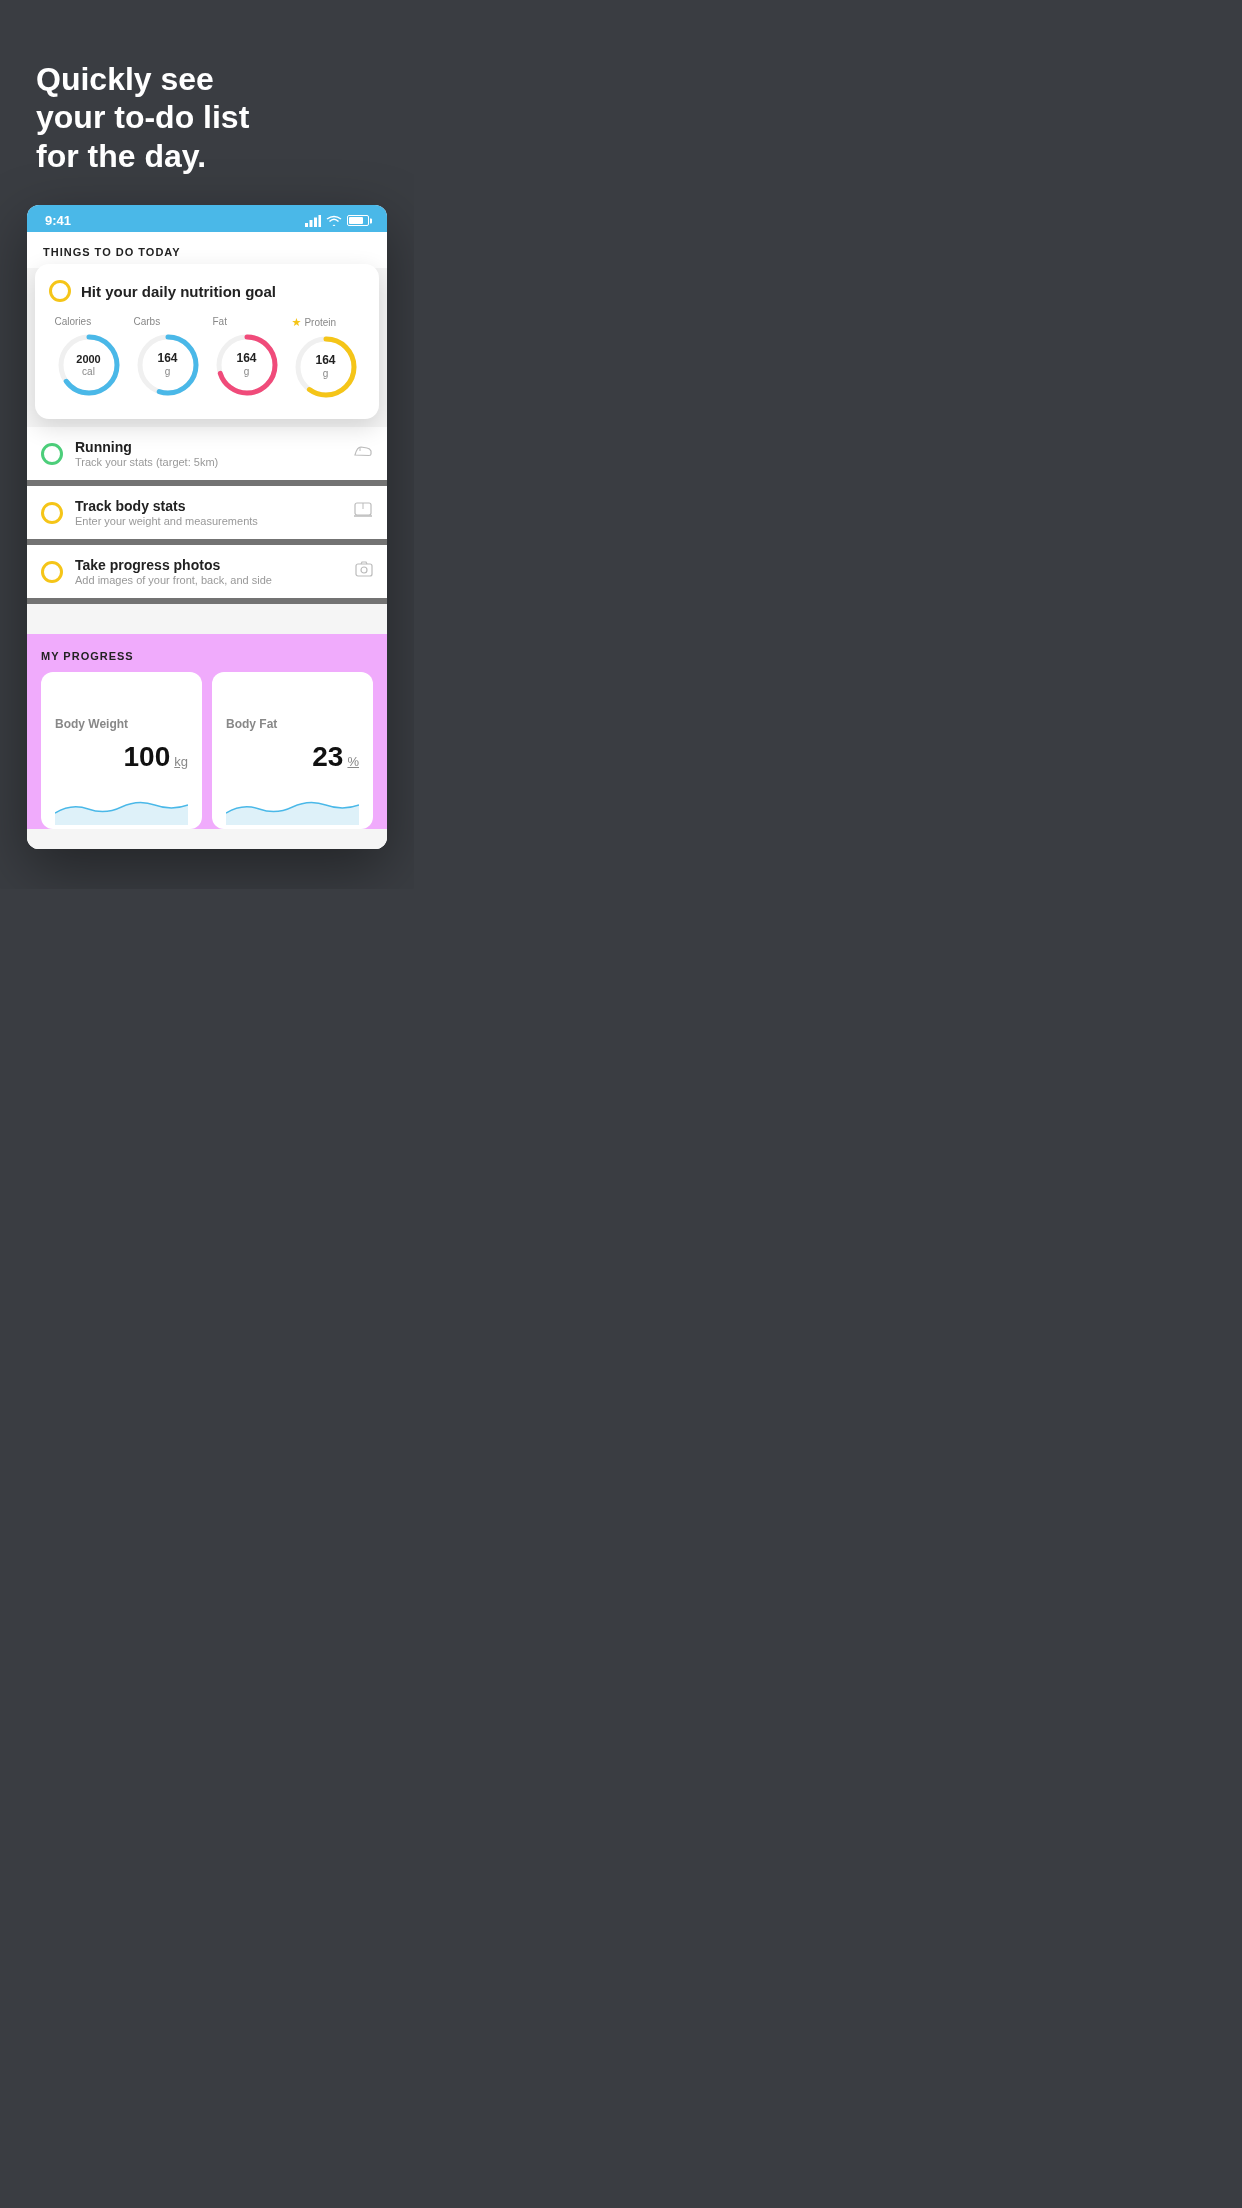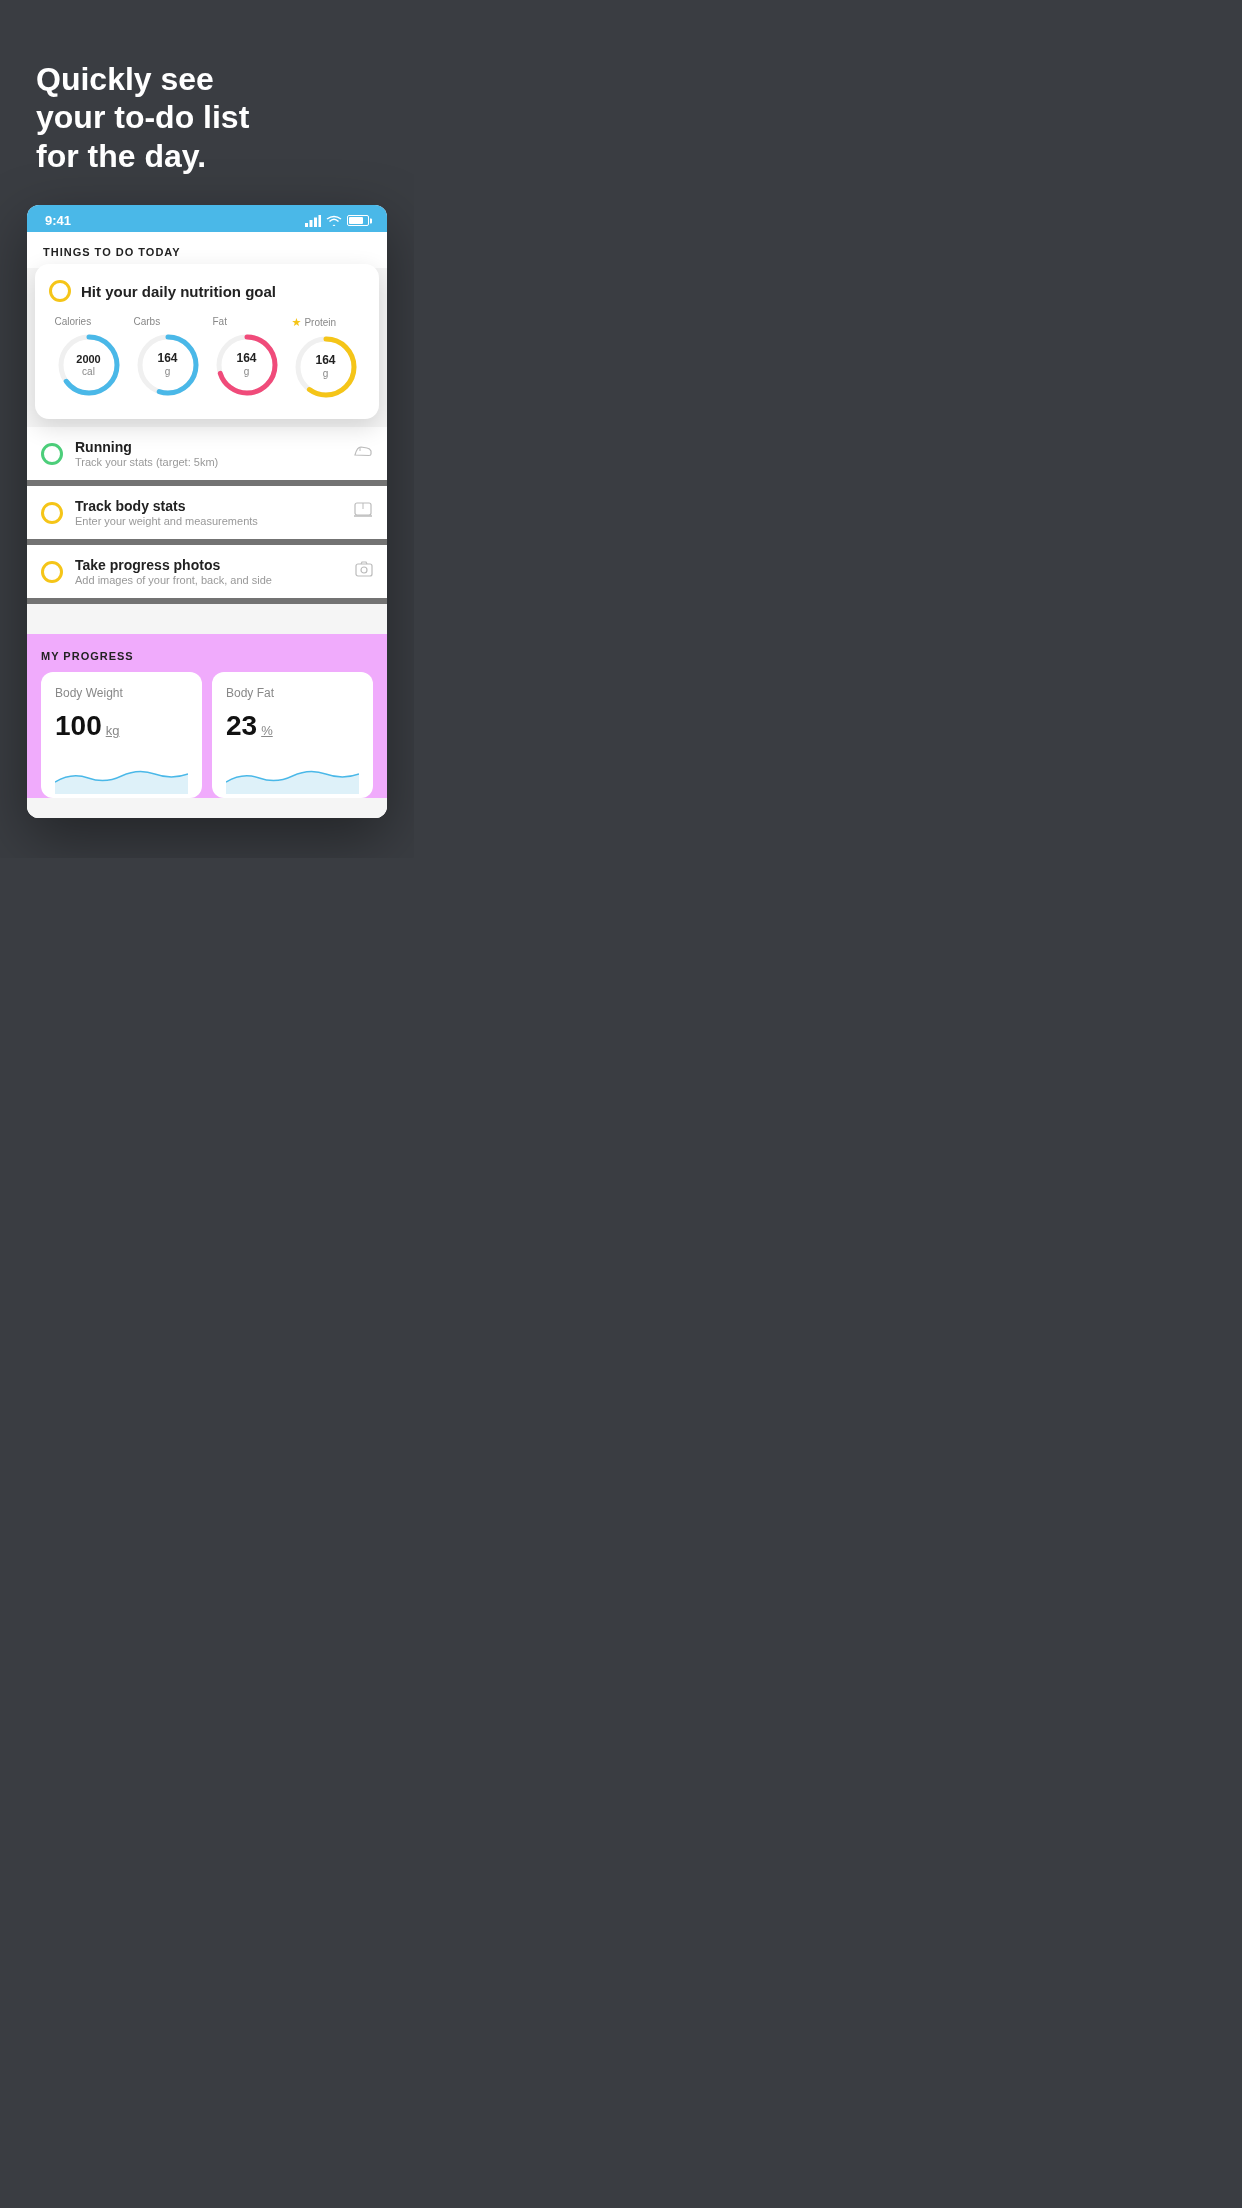--- a/index.html
+++ b/index.html
@@ -265,29 +265,31 @@
       flex: 1;
       background: #fff;
       border-radius: 12px;
       padding: 14px 14px 0 14px;
       overflow: hidden;
     }
 
     .progress-card-title {
       font-size: 12px;
       color: #888;
-      font-weight: 400;
+      font-weight: 700;
       margin-bottom: 10px;
+      margin-top: 31px;
     }
 
     .progress-value {
       display: flex;
       align-items: baseline;
       gap: 4px;
       margin-bottom: 12px;
+      justify-content: flex-end;
     }
 
     .progress-number {
       font-size: 28px;
       font-weight: 800;
       color: #111;
     }
 
     .progress-unit {
       font-size: 13px;

